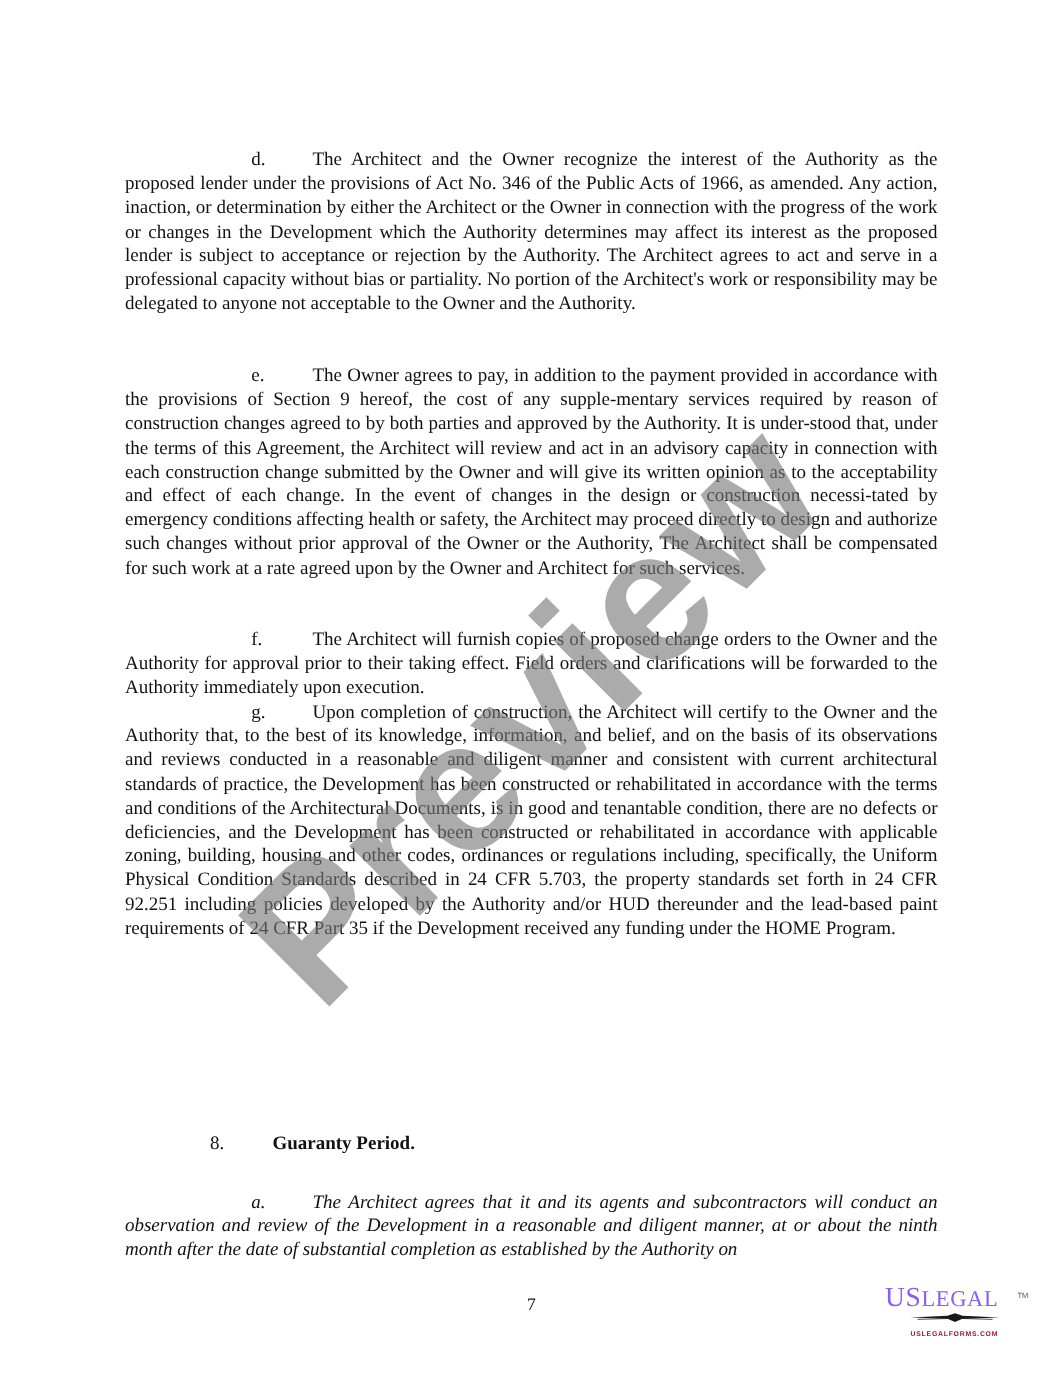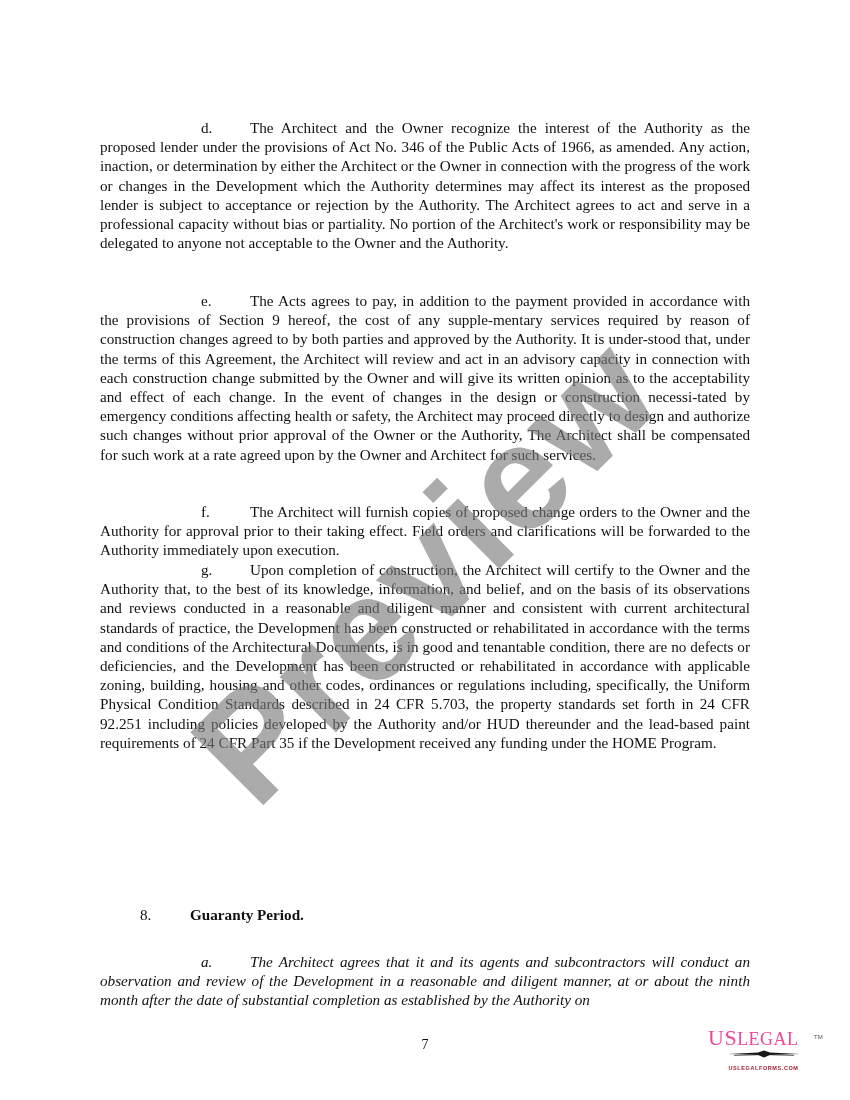--- a/index.html
+++ b/index.html
@@ -8,37 +8,37 @@
       position: absolute; left: 0; top: 0; width: 850px; height: 1100px;
       background: #ffffff;
       font-family: "Liberation Serif", "DejaVu Serif", serif;
       color: #111;
       font-size: 15.2px;
       line-height: 19.2px;
     }
     .block { position: absolute; left: 100px; width: 650px; text-align: justify; }
     .para { margin: 0; text-indent: 0; }
     .para .marker { display: inline-block; width: 49px; margin-left: 101px; }
-    .heading { position: absolute; left: 140px; top: 905px; }
+    .heading { position: absolute; left: 168px; top: 905px; }
     .heading .num { display: inline-block; width: 50px; }
     .heading .title { font-weight: bold; }
     .page-number { position: absolute; left: 0; width: 850px; top: 1035px; text-align: center; font-size: 14px; }
     .watermark {
       position: absolute; left: 95px; top: 500px; width: 660px; height: 140px;
       transform: rotate(-45deg); transform-origin: center center;
       font-family: "Liberation Sans", "DejaVu Sans", sans-serif;
       font-weight: bold; font-size: 150px; line-height: 140px;
       color: rgba(120,120,120,0.62);
       text-align: center; letter-spacing: 2px;
       pointer-events: none;
     }
     .logo { position: absolute; left: 706px; top: 1027px; width: 115px; height: 40px; }
     .logo .brand {
       font-family: "Liberation Serif", "DejaVu Serif", serif;
-      color: #ec4899; font-size: 22px; line-height: 22px; letter-spacing: 0.5px;
+      color: #8b5cf6; font-size: 22px; line-height: 22px; letter-spacing: 0.5px;
       position: absolute; left: 2px; top: 0;
     }
     .logo .brand .small { font-size: 18px; }
     .logo .tm { position: absolute; left: 108px; top: 1px; font-size: 6px; color: #555; font-family: "Liberation Sans", sans-serif; }
     .logo .eagle { position: absolute; left: 22px; top: 23px; width: 72px; height: 8px; }
     .logo .url {
       position: absolute; left: 0; top: 32px; width: 115px; text-align: center;
       font-family: "Liberation Sans", "DejaVu Sans", sans-serif;
       font-size: 5.5px; color: #9b1c2c; letter-spacing: 0.6px; font-weight: bold;
     }
@@ -50,21 +50,21 @@
 
   <div class="block" style="top:118px;">
     <p class="para">
       <span class="marker">d.</span><span>The Architect and the Owner recognize the interest of the Authority as the</span>
       <span>proposed lender under the provisions of Act No. 346 of the Public Acts of 1966, as amended. Any action, inaction, or determination by either the Architect or the Owner in connection with the progress of the work or changes in the Development which the Authority determines may affect its interest as the proposed lender is subject to acceptance or rejection by the Authority. The Architect agrees to act and serve in a professional capacity without bias or partiality.  No portion of the Architect's work or responsibility may be delegated to anyone not acceptable to the Owner and the Authority.</span>
     </p>
   </div>
 
   <div class="block" style="top:291px;">
     <p class="para">
-      <span class="marker">e.</span><span>The Acts agrees to pay, in addition to the payment provided in</span>
+      <span class="marker">e.</span><span>The Owner agrees to pay, in addition to the payment provided in</span>
       <span>accordance with the provisions of Section 9 hereof, the cost of any supple-mentary services required by reason of construction changes agreed to by both parties and approved by the Authority.  It is under-stood that, under the terms of this Agreement, the Architect will review and act in an advisory capacity in connection with each construction change submitted by the Owner and will give its written opinion as to the acceptability and effect of each change.  In the event of changes in the design or construction necessi-tated by emergency conditions affecting health or safety, the Architect may proceed directly to design and authorize such changes without prior approval of the Owner or the Authority, The Architect shall be compensated for such work at a rate agreed upon by the Owner and Architect for such services.</span>
     </p>
   </div>
 
   <div class="block" style="top:502px;">
     <p class="para">
       <span class="marker">f.</span><span>The Architect will furnish copies of proposed change orders to the Owner</span>
       <span>and the Authority for approval prior to their taking effect.  Field orders and clarifications will be forwarded to the Authority immediately upon execution.</span>
     </p>
   </div>

